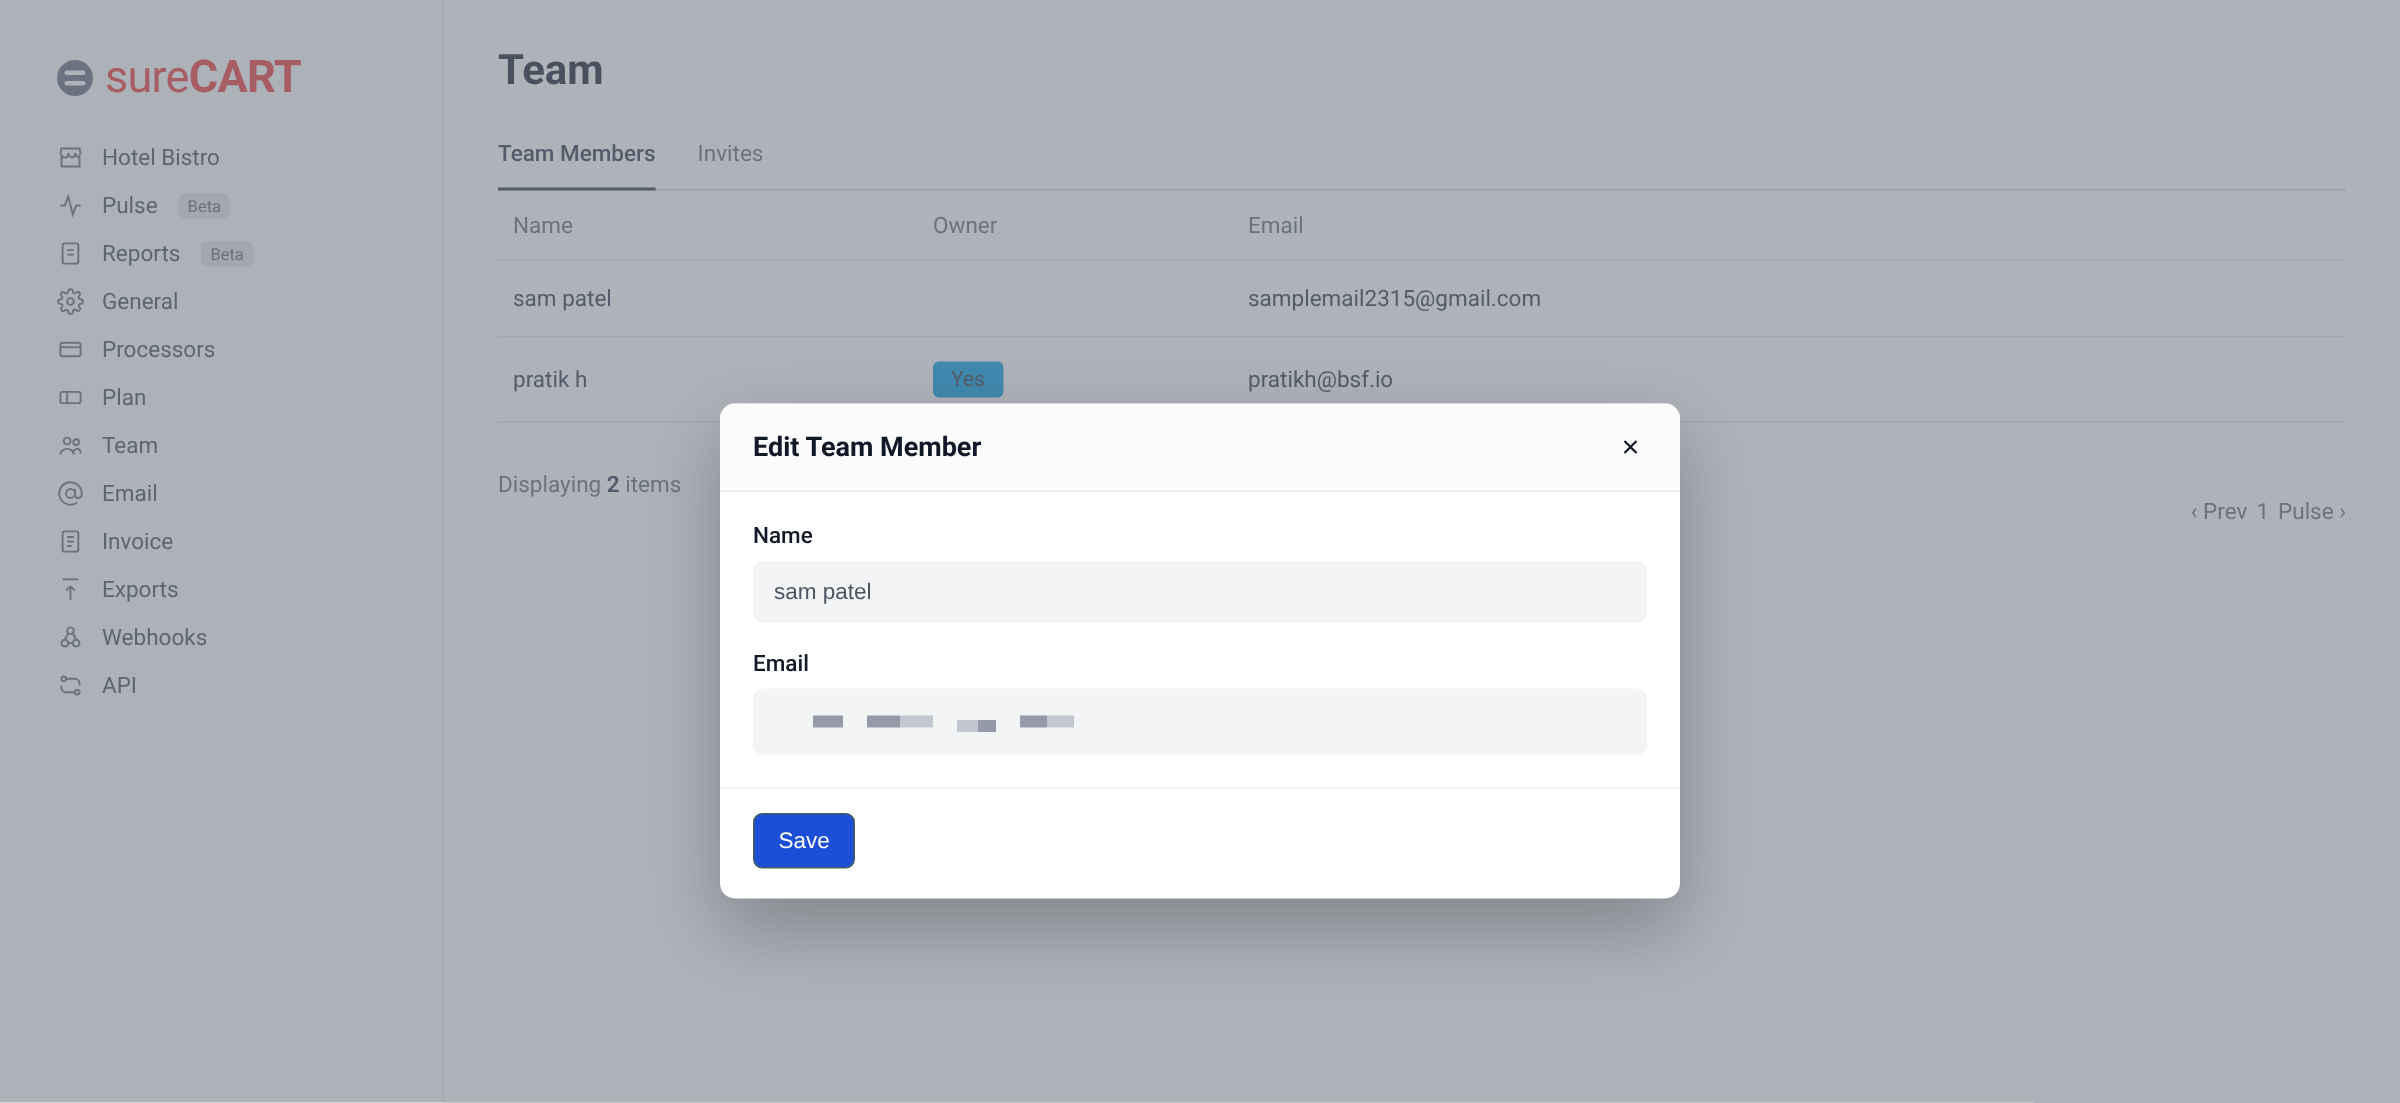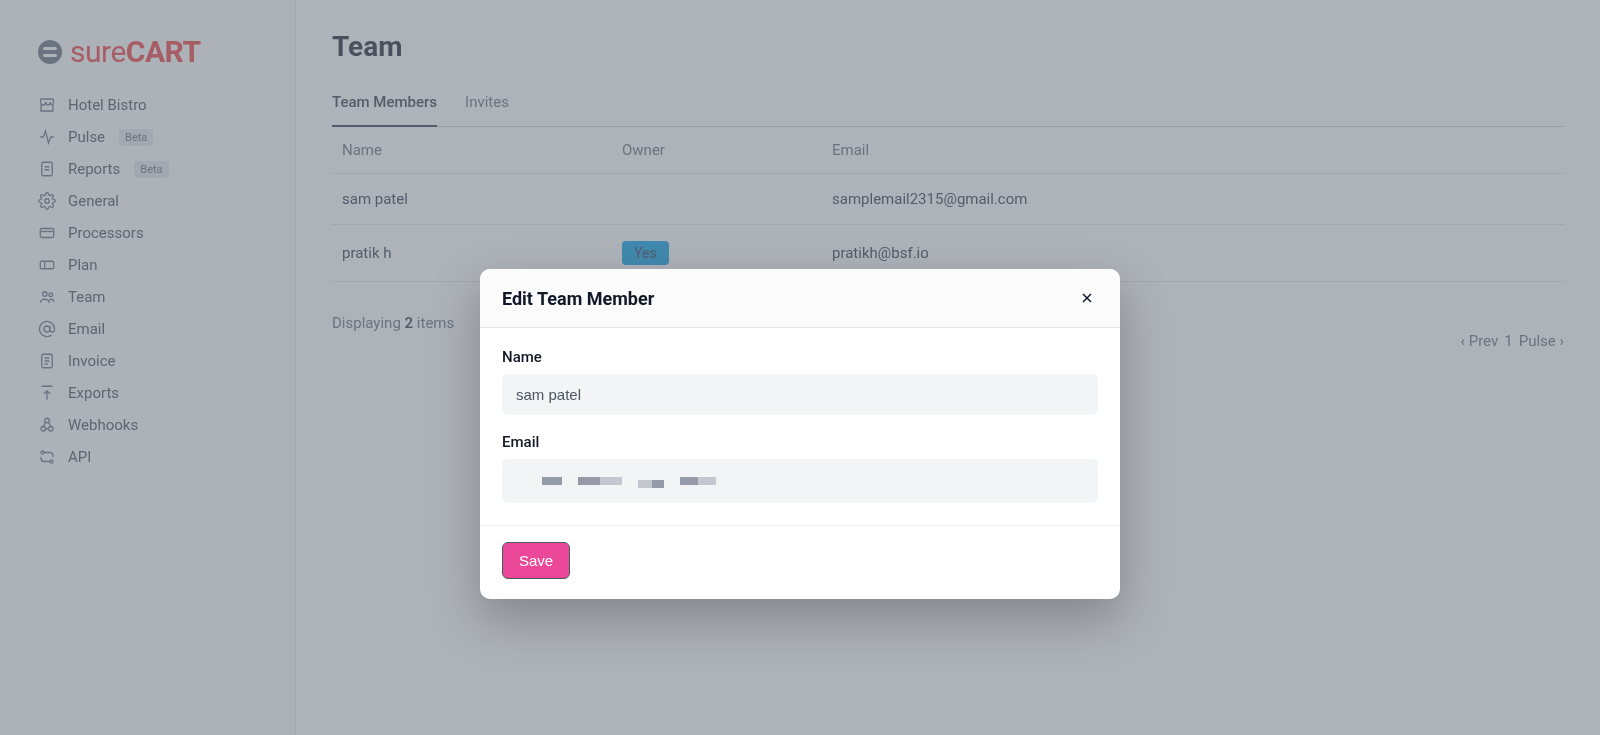--- a/index.html
+++ b/index.html
@@ -266,21 +266,21 @@
       border: 1px solid #d1d5db;
       background: #fff;
     }
     .btn-danger {
       color: #dc2626;
     }
     .btn-default {
       color: #111827;
     }
     .btn-primary {
-      background: #ec4899;
+      background: #1d4ed8;
       color: #fff;
       border-color: #475d58;
       font-weight: 500;
       text-align: center;
     }
   </style>
 </head>
 <body>
 
 <div class="app">

